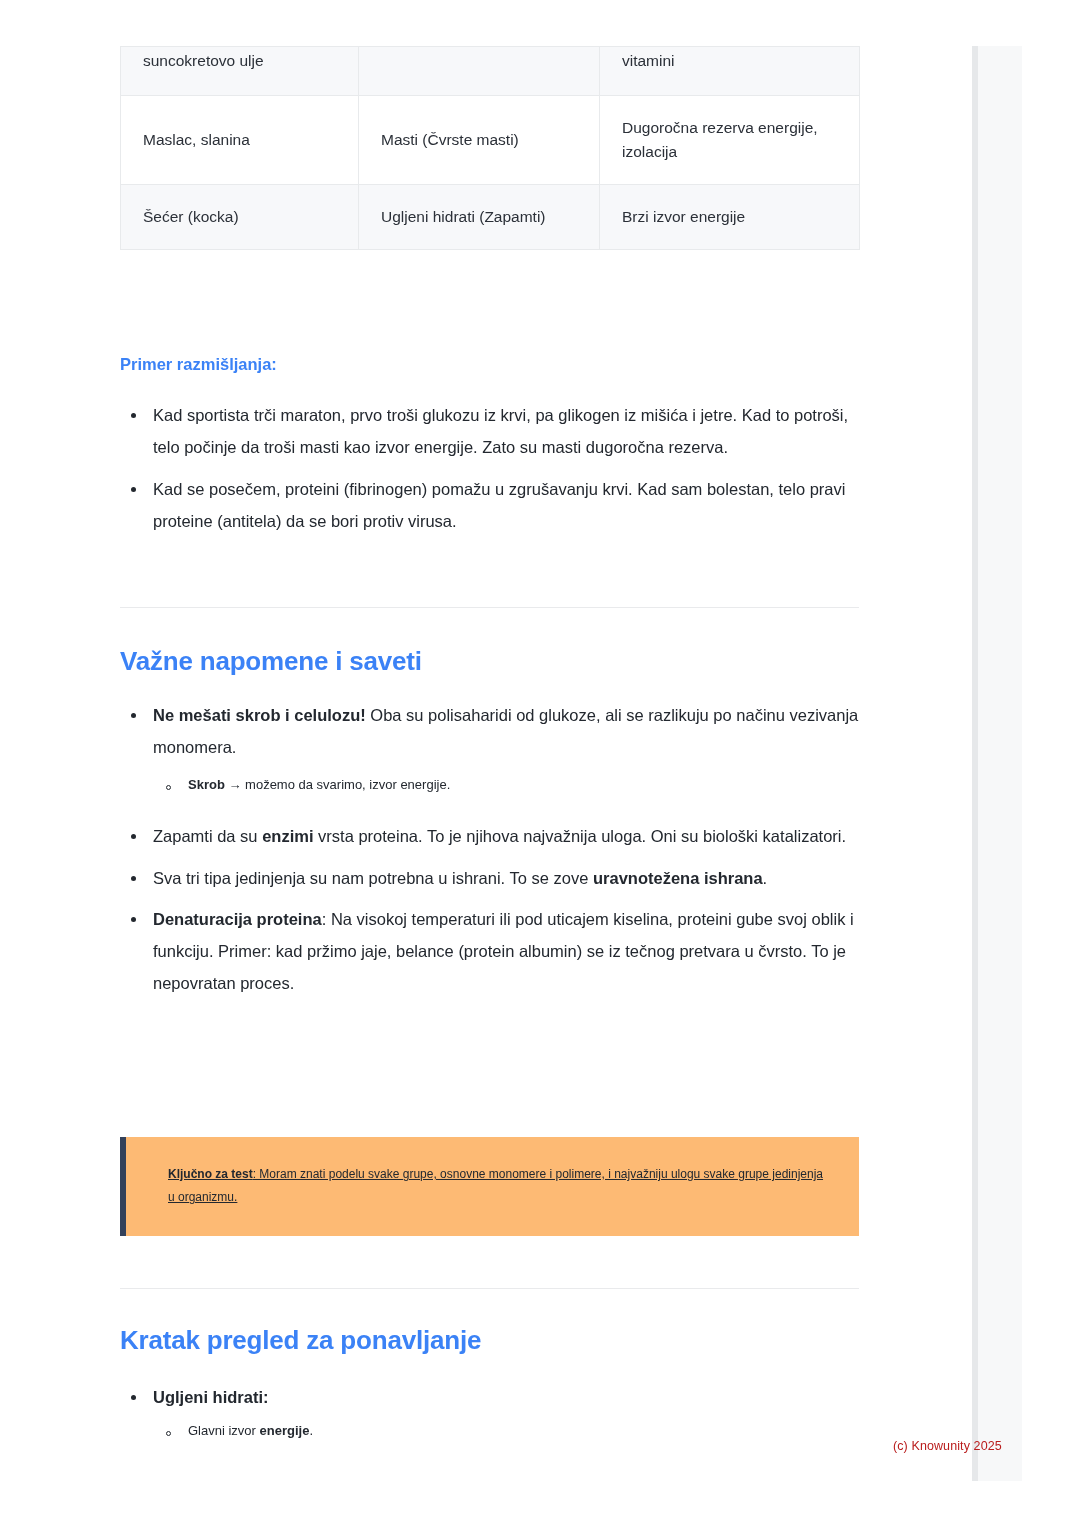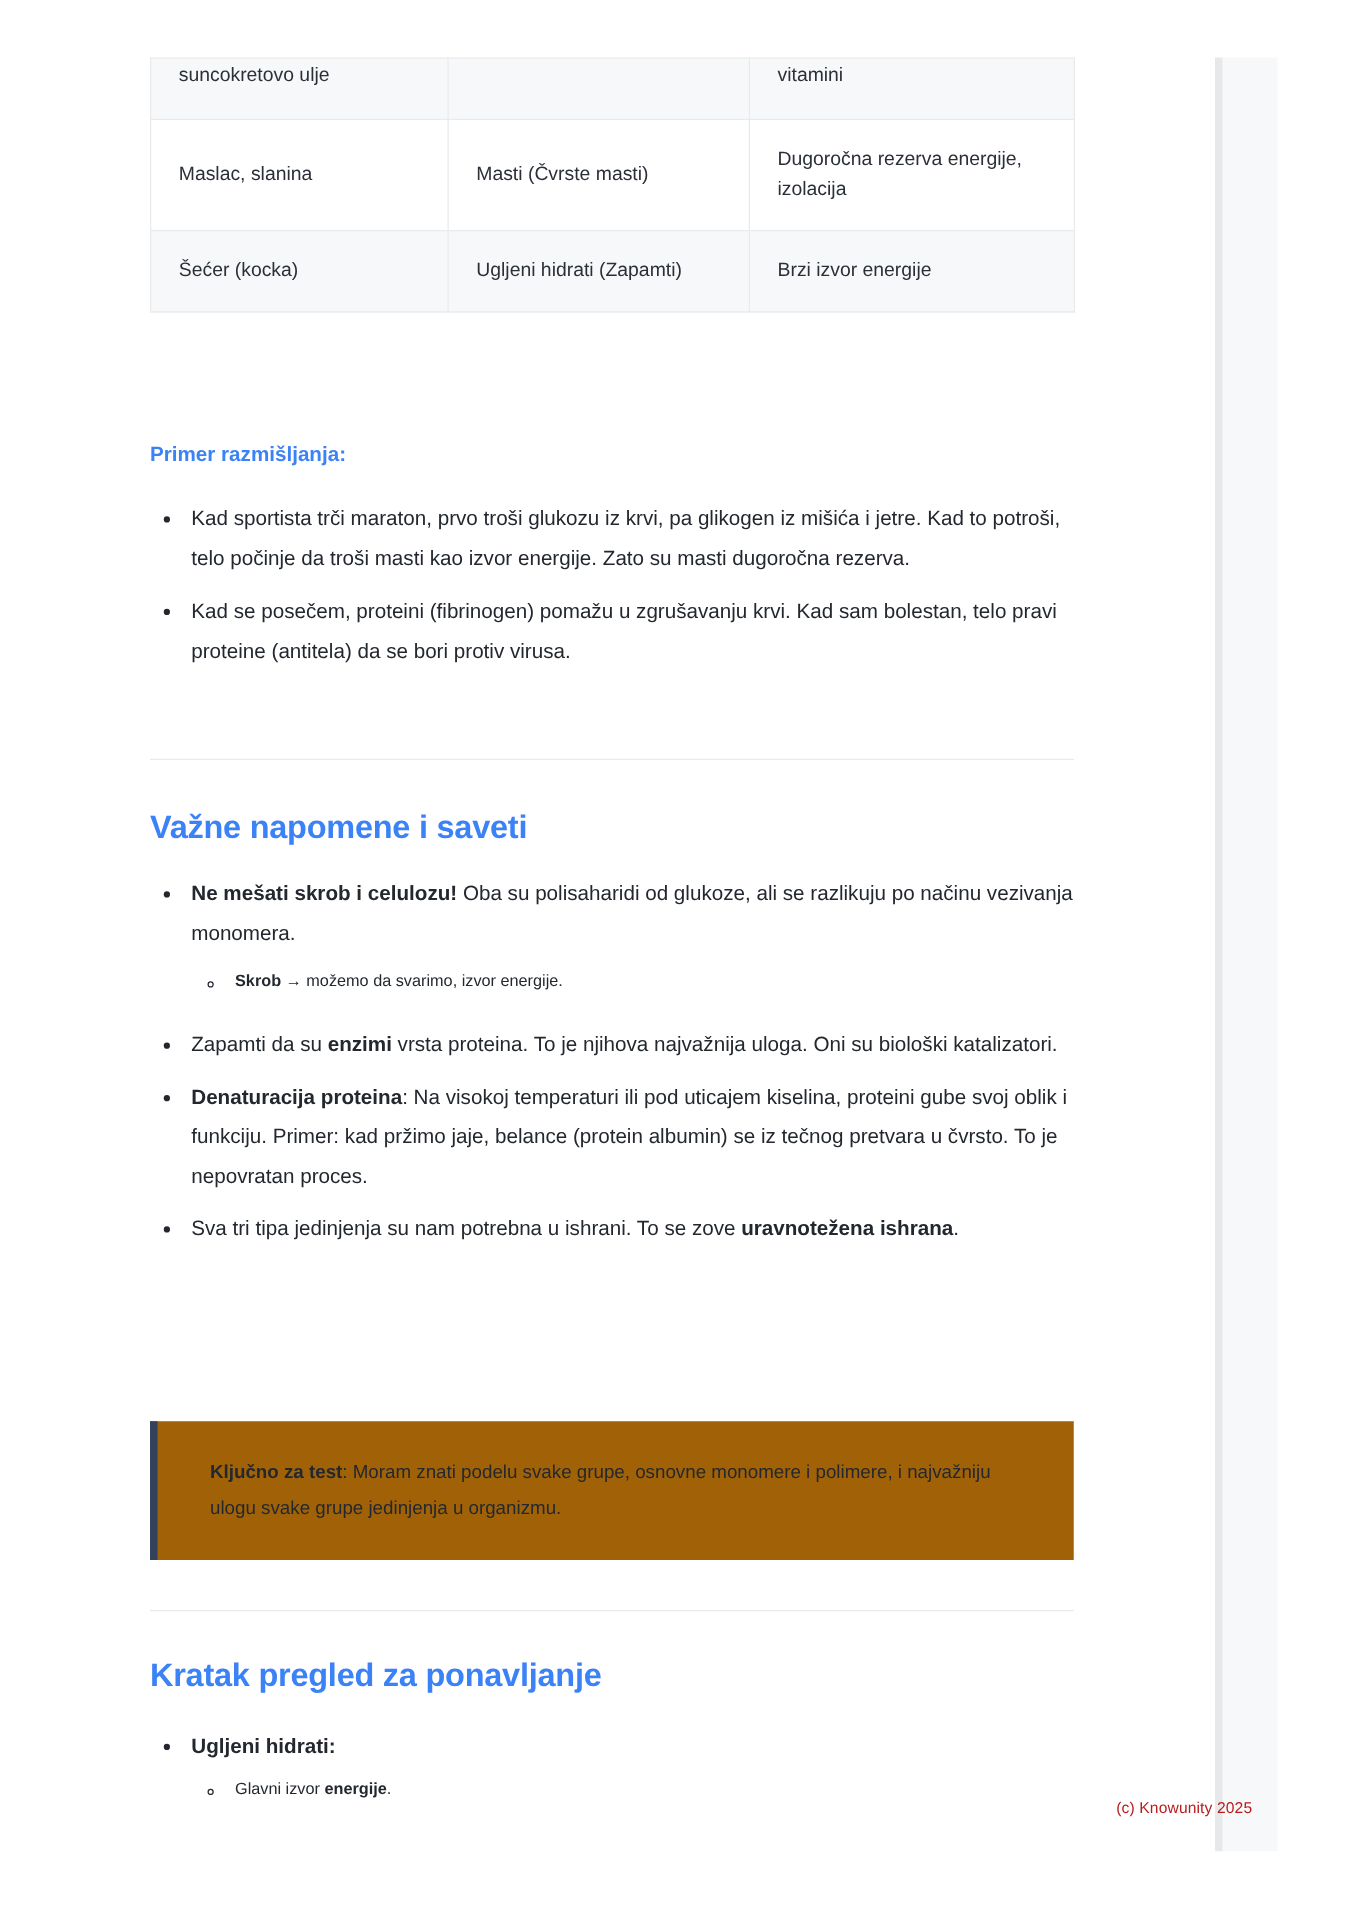--- a/index.html
+++ b/index.html
@@ -161,26 +161,27 @@
     box-sizing: border-box;
   }
   b.s { font-weight: bold; }
 
   
   .callout {
     position: absolute;
     left: 90px;
     width: 739px;
     box-sizing: border-box;
-    background: #a16207;
+    background: #fdba74;
     border-left: 6px solid #33415a;
     padding: 26px 30px 26px 42px;
-    font-size: 15px;
+    font-size: 12px;
     line-height: 1.95;
     color: #23282f;
+    text-decoration: underline;
   }
 </style>
 </head>
 <body>
 
 <div class="page">
 
   <table class="facts">
     <colgroup>
         <col class="c1">
@@ -217,22 +218,22 @@
 
   <h2 class="section" style="left:90px; top:646px;">Važne napomene i saveti</h2>
 
   <ul class="bul" style="left:90px; top:700px; width:739px;">
     <li><b class="s">Ne mešati skrob i celulozu!</b><span> Oba su polisaharidi od glukoze, ali se razlikuju po načinu vezivanja monomera.</span>
       <ul class="sub">
         <li><b class="s">Skrob</b><span> → možemo da svarimo, izvor energije.</span></li>
       </ul>
     </li>
     <li style="margin-top:24px;"><span>Zapamti da su </span><b class="s">enzimi</b><span> vrsta proteina. To je njihova najvažnija uloga. Oni su biološki katalizatori.</span></li>
+    <li style="margin-top:10px;"><span>Sva tri tipa jedinjenja su nam potrebna u ishrani. To se zove </span><b class="s">uravnotežena ishrana</b><span>.</span></li>
     <li style="margin-top:10px;"><b class="s">Denaturacija proteina</b><span>: Na visokoj temperaturi ili pod uticajem kiselina, proteini gube svoj oblik i funkciju. Primer: kad pržimo jaje, belance (protein albumin) se iz tečnog pretvara u čvrsto. To je nepovratan proces.</span></li>
-    <li style="margin-top:10px;"><span>Sva tri tipa jedinjenja su nam potrebna u ishrani. To se zove </span><b class="s">uravnotežena ishrana</b><span>.</span></li>
   </ul>
 
   <div class="callout" style="top:1137px;">
     <b class="s">Ključno za test</b><span>: Moram znati podelu svake grupe, osnovne monomere i polimere, i najvažniju ulogu svake grupe jedinjenja u organizmu.</span>
   </div>
 
   <hr class="rule" style="top:1288px;">
 
   <h2 class="section" style="left:90px; top:1325px;">Kratak pregled za ponavljanje</h2>
 

